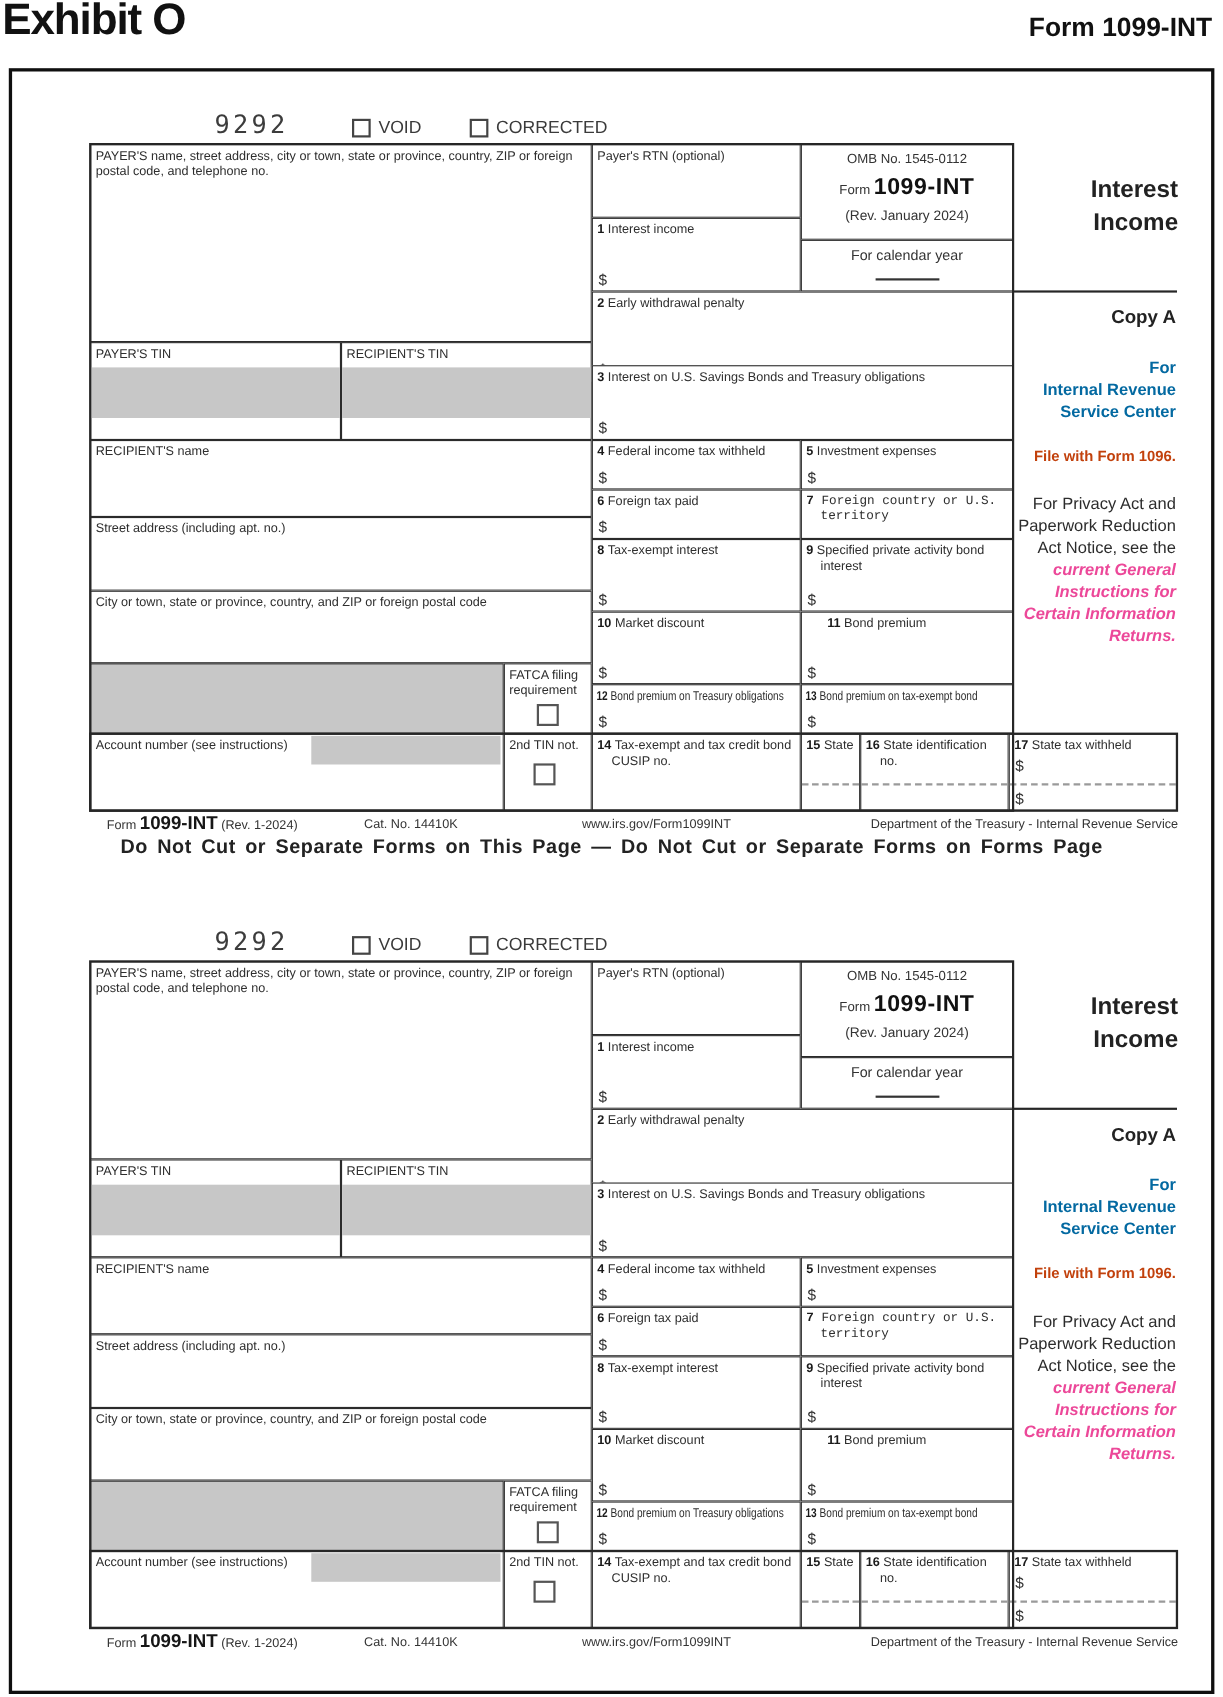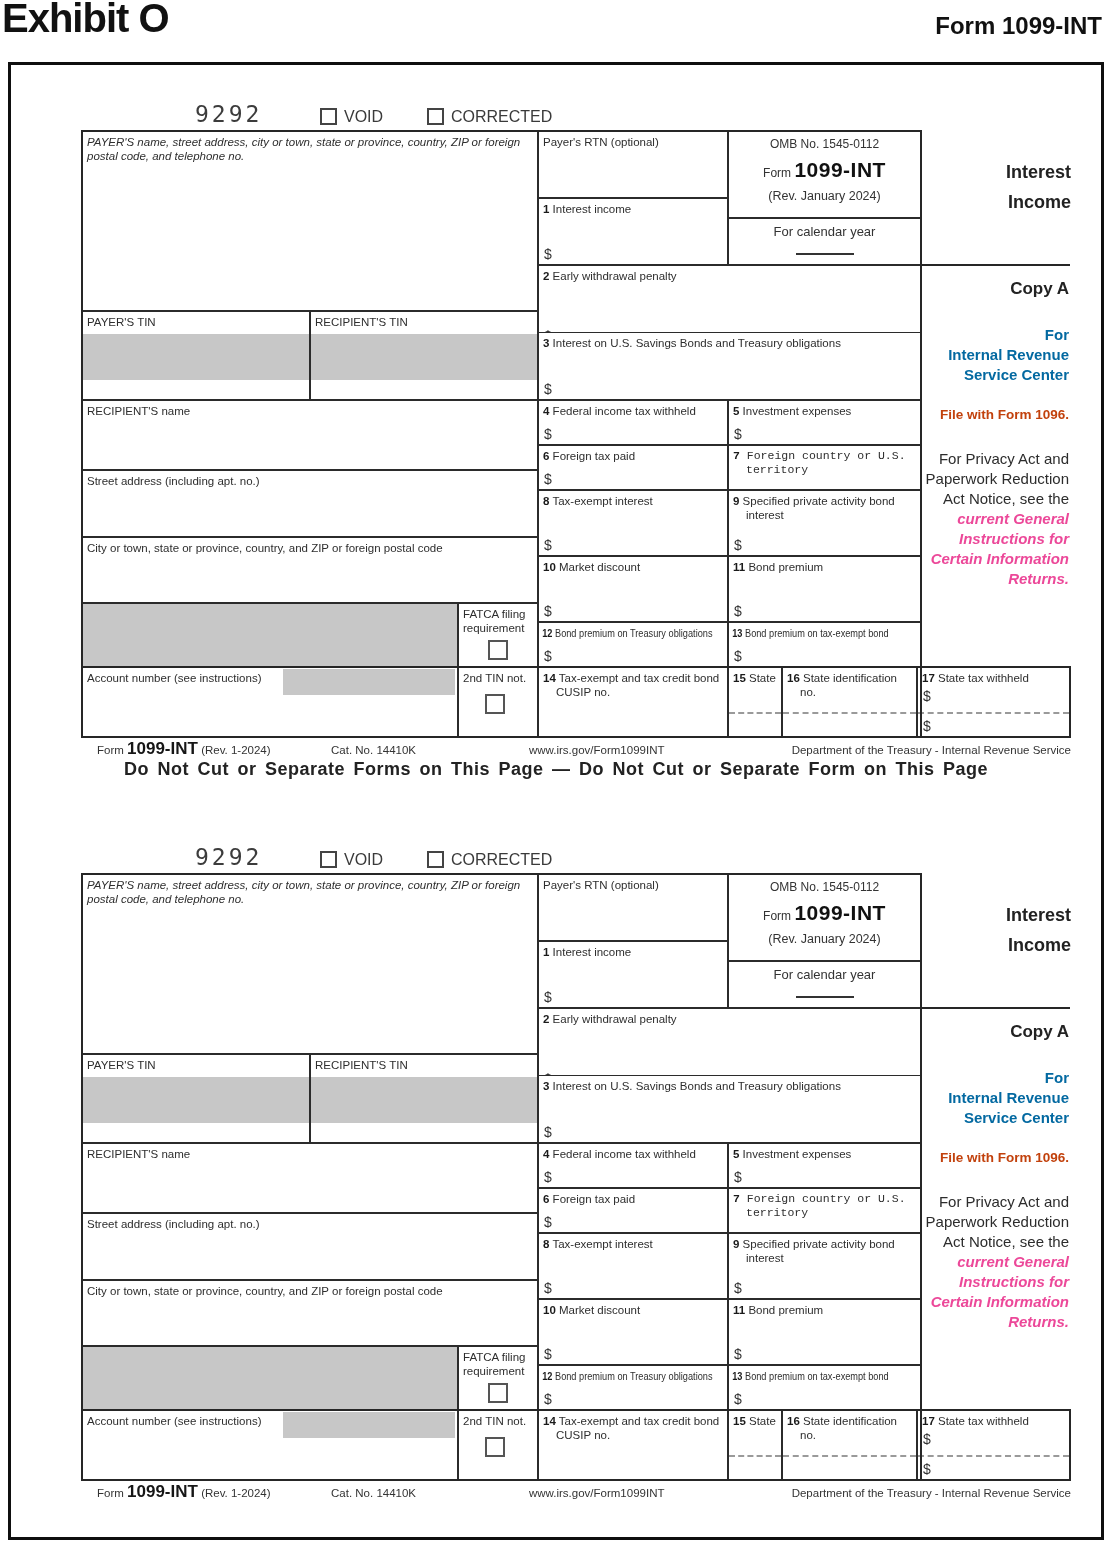--- a/index.html
+++ b/index.html
@@ -30,21 +30,21 @@
   .lb .n{font-weight:bold;color:#1a1a1a;}
   .hang{padding-left:17px;text-indent:-13px;}
   .cond{white-space:nowrap;transform:scaleX(.8);transform-origin:0 0;}
   .dollar{position:absolute;left:5px;bottom:2px;font-size:14px;color:#333;}
   .gray{background:#c7c7c7;}
   .tin-gray{position:absolute;left:0;right:0;top:22px;height:46px;background:#c7c7c7;}
   .acct-gray{position:absolute;left:200px;top:1px;width:172px;height:26px;background:#c7c7c7;}
   .dash{position:absolute;left:0;right:0;top:44px;border-top:2px dashed #9a9a9a;}
   .frame{position:absolute;border:2px solid #262626;box-sizing:border-box;pointer-events:none;background:transparent;}
 
-  .c-payer{left:71px;top:28px;width:456px;height:180px;font-style:italic;}
+  .c-payer{left:71px;top:28px;width:456px;height:180px;}
   .c-ptin{left:71px;top:208px;width:228px;height:89px;}
   .c-rtin{left:299px;top:208px;width:228px;height:89px;}
   .c-rname{left:71px;top:297px;width:456px;height:70px;}
   .c-street{left:71px;top:367px;width:456px;height:67px;}
   .c-city{left:71px;top:434px;width:456px;height:66px;}
   .c-grayblk{left:71px;top:500px;width:376px;height:64px;}
   .c-fatca{left:447px;top:500px;width:80px;height:64px;}
   .c-acct{left:71px;top:564px;width:376px;height:70px;}
   .c-2tin{left:447px;top:564px;width:80px;height:70px;}
   .c-rtn{left:527px;top:28px;width:190px;height:67px;}
@@ -53,21 +53,21 @@
   .c-cal{left:717px;top:115px;width:193px;height:47px;text-align:center;}
   .c-b2{left:527px;top:162px;width:383px;height:82px;}
   .c-b3{left:527px;top:229px;width:383px;height:68px;}
   .c-b4{left:527px;top:297px;width:190px;height:45px;}
   .c-b5{left:717px;top:297px;width:193px;height:45px;}
   .c-b6{left:527px;top:342px;width:190px;height:45px;}
   .c-b7{left:717px;top:342px;width:193px;height:45px;font-family:Liberation Mono, monospace;}
   .c-b8{left:527px;top:387px;width:190px;height:66px;}
   .c-b9{left:717px;top:387px;width:193px;height:66px;}
   .c-b10{left:527px;top:453px;width:190px;height:66px;}
-  .c-b11{left:717px;top:453px;width:193px;height:66px;}
+  .c-b11{left:717px;top:453px;width:193px;height:66px;padding-left:19px;}
   .c-b12{left:527px;top:519px;width:190px;height:45px;}
   .c-b13{left:717px;top:519px;width:193px;height:45px;}
   .c-b14{left:527px;top:564px;width:190px;height:70px;}
   .c-b15{left:717px;top:564px;width:54px;height:70px;}
   .c-b16{left:771px;top:564px;width:135px;height:70px;}
   .c-b17{left:906px;top:564px;width:153px;height:70px;}
   .d17a{position:absolute;left:5px;top:20px;font-size:14px;color:#333;}
 
   .fatca-chk{position:absolute;left:29px;top:36px;width:20px;height:20px;border:2px solid #555;box-sizing:border-box;background:#fff;}
   .tin2-chk{position:absolute;left:26px;top:26px;width:20px;height:20px;border:2px solid #555;box-sizing:border-box;background:#fff;}
@@ -75,21 +75,21 @@
   
   .omb-no{font-size:12px;color:#333;padding-top:5px;}
   .form-big{padding-top:7px;font-size:12px;color:#333;}
   .form-big b{font-size:21px;font-weight:bold;color:#111;letter-spacing:.5px;}
   .rev{font-size:12.5px;color:#333;padding-top:7px;}
   .cal-txt{font-size:13px;color:#333;padding-top:5px;}
   .cal-line{margin:14px auto 0 auto;width:58px;border-bottom:2px solid #333;}
 
   
   .rcol{position:absolute;left:910px;top:28px;width:150px;text-align:right;}
-  .rtitle{position:absolute;top:26px;right:0;font-size:18px;font-weight:bold;line-height:30px;color:#222;}
+  .rtitle{position:absolute;top:26px;right:0;font-size:22px;font-weight:bold;line-height:30px;color:#222;}
   .rdivider{position:absolute;left:910px;top:161px;width:149px;border-top:2px solid #262626;}
   .rcopy{position:absolute;top:148px;right:2px;font-size:17px;font-weight:bold;color:#222;}
   .rirs{position:absolute;top:194px;right:2px;font-size:15px;font-weight:bold;line-height:20px;color:#0369a1;}
   .rfile{position:absolute;top:276px;right:2px;font-size:13.5px;font-weight:bold;color:#c2410c;}
   .rpriv{position:absolute;top:318px;right:2px;width:148px;font-size:15px;line-height:20px;color:#2c2c2c;}
   .rpriv b{color:#ec4899;font-style:italic;}
 
   
   .f-id{position:absolute;left:74px;top:636px;font-size:11.5px;color:#333;padding-left:12px;}
   .f-id b{font-size:17px;color:#161616;}
@@ -252,21 +252,21 @@
     <div class="rdivider"></div>
 
     <div class="f-id">
       <span>Form</span> <b>1099-INT</b> <span>(Rev. 1-2024)</span>
     </div>
     <div class="f-cat">Cat. No. 14410K</div>
     <div class="f-url">www.irs.gov/Form1099INT</div>
     <div class="f-dept">Department of the Treasury - Internal Revenue Service</div>
   </div>
 </div>
-  <div class="cut-line">Do Not Cut or Separate Forms on This Page  —  Do Not Cut or Separate Form on This Page</div>
+  <div class="cut-line">Do Not Cut or Separate Forms on This Page  —  Do Not Cut or Separate Forms on Forms Page</div>
   <div class="copy copy-2" id="form-slot-2">
   <div class="copy-inner">
 
     <div class="print-code">9292</div>
     <span class="chk chk-void"></span>
     <span class="chk-lbl lbl-void">VOID</span>
     <span class="chk chk-corr"></span>
     <span class="chk-lbl lbl-corr">CORRECTED</span>
 
     <div class="cell c-payer">

